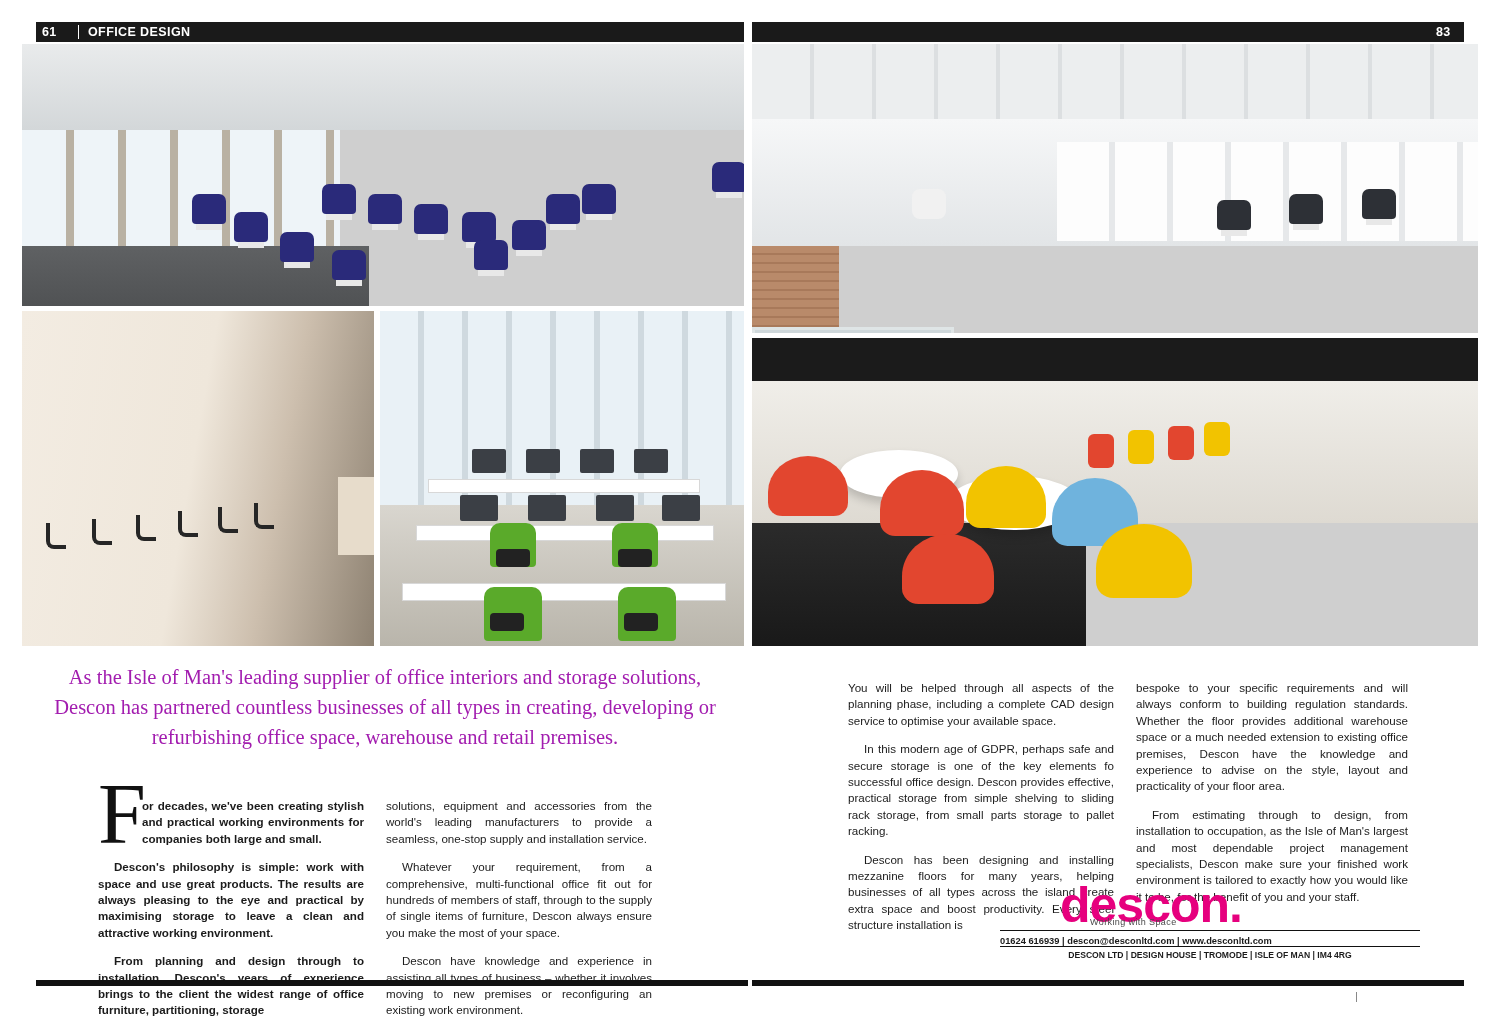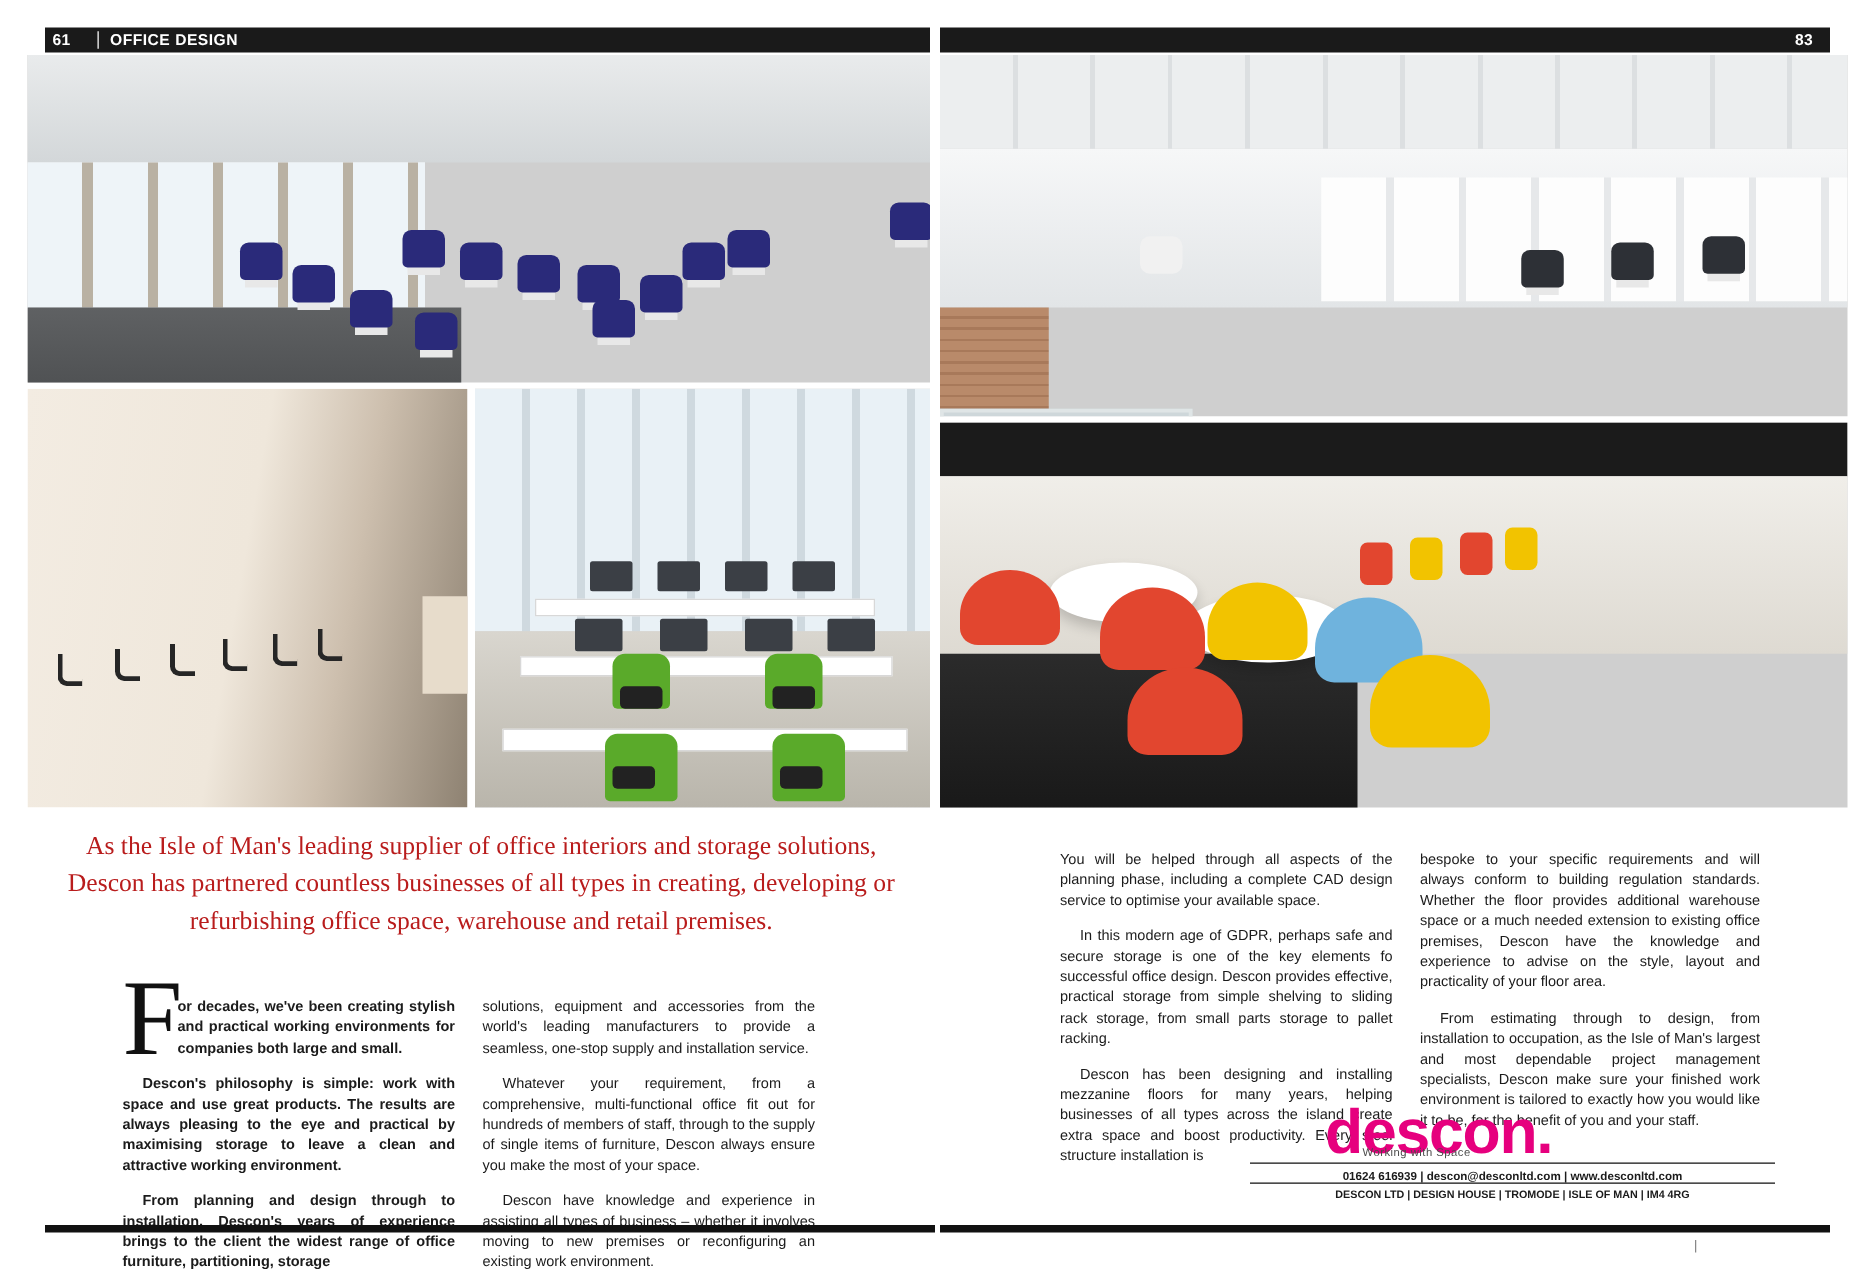--- a/index.html
+++ b/index.html
@@ -59,39 +59,39 @@
   
   .s5-ceil{left:0;top:0;width:100%;height:14%;background:#1b1b1b;}
   .s5-wall{left:0;top:10%;width:100%;height:46%;background:linear-gradient(#f0eee9,#dedad2);}
   .s5-kitchen{right:0;top:8%;width:46%;height:58%;background:linear-gradient(#2b2b2b,#111);}
   .tub{position:absolute;border-radius:50% 50% 18% 18%/60% 60% 22% 22%;}
   .s5-table{position:absolute;background:#fff;border-radius:50%;box-shadow:0 6px 10px rgba(0,0,0,.18);}
   .stool{position:absolute;width:26px;height:34px;border-radius:6px;}
 
   
   .standfirst{position:absolute;left:40px;top:662px;width:690px;text-align:center;
-     font-family:"Liberation Serif",serif;font-size:20.5px;line-height:30px;color:#b91c1c;}
+     font-family:"Liberation Serif",serif;font-size:20.5px;line-height:30px;color:#a21caf;}
 
   
   .col{position:absolute;font-size:11.6px;line-height:16.4px;color:#1b1b1b;text-align:justify;}
   .col p{margin:12px 0 0 0;text-indent:16px;}
   .col p.first{text-indent:0;}
   .c1{left:98px;top:786px;width:266px;font-weight:bold;}
   .c2{left:386px;top:786px;width:266px;}
   .c3{left:848px;top:668px;width:266px;}
   .c4{left:1136px;top:668px;width:272px;}
   .dropcap{position:absolute;left:98px;top:778px;font-family:"Liberation Serif",serif;font-size:86px;line-height:72px;color:#111;}
   .c1 .lead{text-indent:0;margin-left:44px;}
 
   
   .logo{position:absolute;left:1060px;top:876px;font-family:"Liberation Sans",sans-serif;
      font-size:50px;font-weight:bold;color:#e6007e;letter-spacing:-1px;}
   .logo .dot{color:#e6007e;}
   .logo-sub{position:absolute;left:1090px;top:917px;font-size:9px;color:#4a4a4a;letter-spacing:.4px;}
-  .contact{position:absolute;left:1000px;top:936px;width:420px;text-align:center;font-size:9.3px;color:#1b1b1b;font-weight:bold;}
+  .contact{position:absolute;left:1000px;top:936px;width:420px;font-size:9.3px;color:#1b1b1b;font-weight:bold;}
   .addr{position:absolute;left:1000px;top:950px;width:420px;text-align:center;font-size:8.6px;color:#1b1b1b;font-weight:bold;}
   .rule{position:absolute;left:1000px;top:930px;width:420px;height:1px;background:#111;}
   .rule2{position:absolute;left:1000px;top:946px;width:420px;height:1px;background:#111;}
 
   
   .footbar{position:absolute;left:36px;top:980px;width:1428px;height:6px;background:#111;}
   .gutter{position:absolute;left:748px;top:0;width:4px;height:1022px;background:#fff;}
   .tick{position:absolute;left:1356px;top:992px;width:1px;height:10px;background:#888;}
 </style>
 </head>

